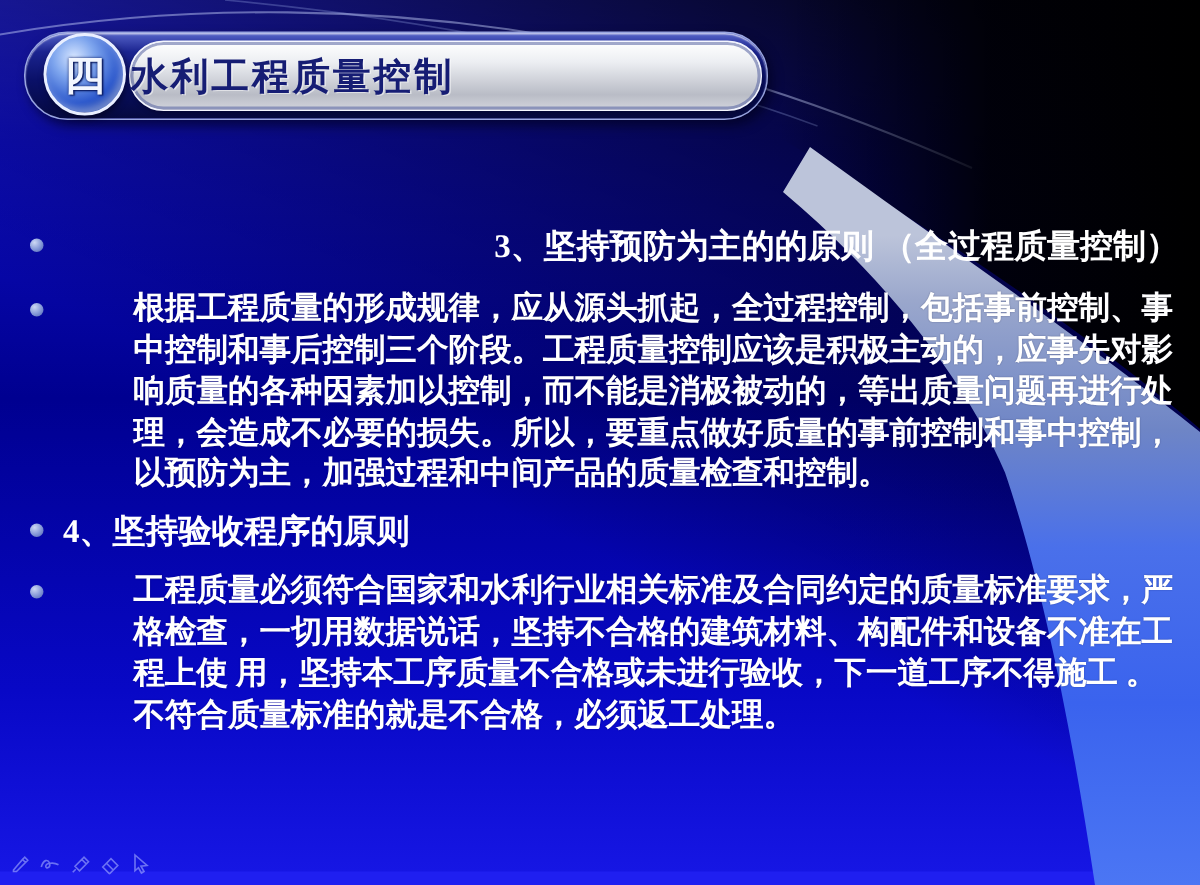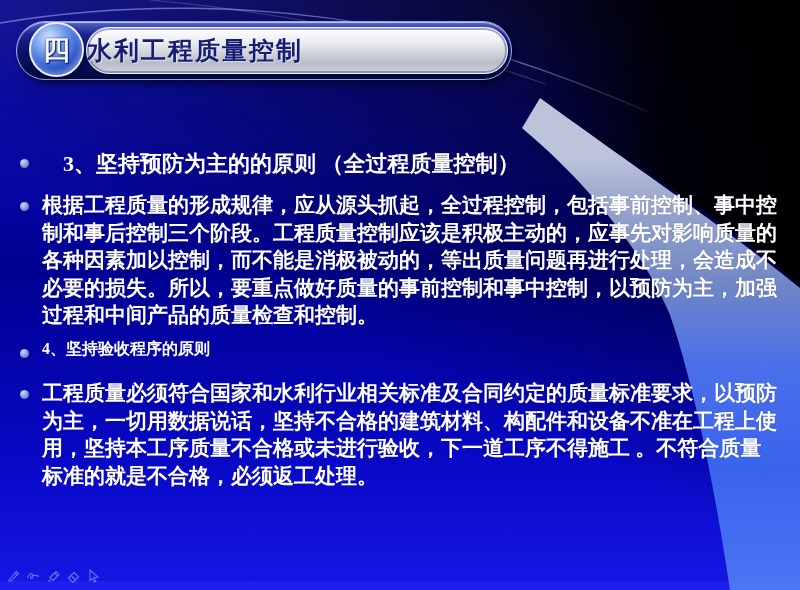--- a/index.html
+++ b/index.html
@@ -43,32 +43,33 @@
 
   
   .row{position:absolute;display:flex;align-items:flex-start;}
   .bullet-dot{
     flex:none;width:9px;height:9px;border-radius:50%;margin:10px 13px 0 6px;
     background:radial-gradient(circle at 34% 30%,#cdd8f4 0%,#8296d6 55%,#4c5fae 100%);
   }
   .txt{white-space:pre-wrap;}
   .row-heading{left:14px;top:103px;width:772px;}
   .row-heading .txt{font-size:24px;font-weight:bold;color:#d01818;letter-spacing:1px;}
-  .row-sub{left:14px;top:149px;width:772px;}
+  .row-sub{left:14px;top:149px;width:772px;justify-content:space-between;}
   .row-sub .txt{font-size:22px;font-weight:bold;color:#ffffff;padding-left:21px;
     font-family:"Liberation Serif","DejaVu Serif",serif;}
   .row-para-a{left:14px;top:192px;width:772px;}
   .row-sub4{left:14px;top:339px;width:772px;}
-  .row-sub4 .txt{font-size:16px;font-weight:bold;color:#ffffff;
+  .row-sub4 .txt{font-size:22px;font-weight:bold;color:#ffffff;
     font-family:"Liberation Serif","DejaVu Serif",serif;}
   .row-para-b{left:14px;top:380px;width:772px;}
   .para{
     font-size:21px;line-height:27.5px;font-weight:bold;color:#ffffff;
     font-family:"Liberation Serif","DejaVu Serif",serif;width:740px;
     text-shadow:0 0 1px rgba(0,0,40,.4);
+    margin-left:47px;
   }
 
   
   .tools{position:absolute;left:5px;top:567px;display:flex;gap:4px;}
   .tool{width:16px;height:16px;display:flex;align-items:center;justify-content:center;cursor:pointer;}
   .tool svg{stroke:rgba(165,175,255,.6);fill:none;stroke-width:1.1;}
 </style>
 </head>
 <body>
 
@@ -141,21 +142,21 @@
     <span class="para">根据工程质量的形成规律，应从源头抓起，全过程控制，包括事前控制、事中控制和事后控制三个阶段。工程质量控制应该是积极主动的，应事先对影响质量的各种因素加以控制，而不能是消极被动的，等出质量问题再进行处理，会造成不必要的损失。所以，要重点做好质量的事前控制和事中控制，以预防为主，加强过程和中间产品的质量检查和控制。</span>
   </div>
 
   <div class="row row-sub4">
     <span class="bullet-dot"></span>
     <span class="txt">4、坚持验收程序的原则</span>
   </div>
 
   <div class="row row-para-b">
     <span class="bullet-dot"></span>
-    <span class="para">工程质量必须符合国家和水利行业相关标准及合同约定的质量标准要求，以预防为主，一切用数据说话，坚持不合格的建筑材料、构配件和设备不准在工程上使 用，坚持本工序质量不合格或未进行验收，下一道工序不得施工 。不符合质量标准的就是不合格，必须返工处理。</span>
+    <span class="para">工程质量必须符合国家和水利行业相关标准及合同约定的质量标准要求，严格检查，一切用数据说话，坚持不合格的建筑材料、构配件和设备不准在工程上使 用，坚持本工序质量不合格或未进行验收，下一道工序不得施工 。不符合质量标准的就是不合格，必须返工处理。</span>
   </div>
 
   <div class="tools">
     <span class="tool">
       <svg width="15" height="15" viewBox="0 0 15 15">
           <path d="M3 12 L9 5 L11 7 L5 13 L3 13 Z M9 5 L10.5 3.5 L12.5 5.5 L11 7"></path>
         </svg>
     </span>
     <span class="tool">
       <svg width="15" height="15" viewBox="0 0 15 15">

